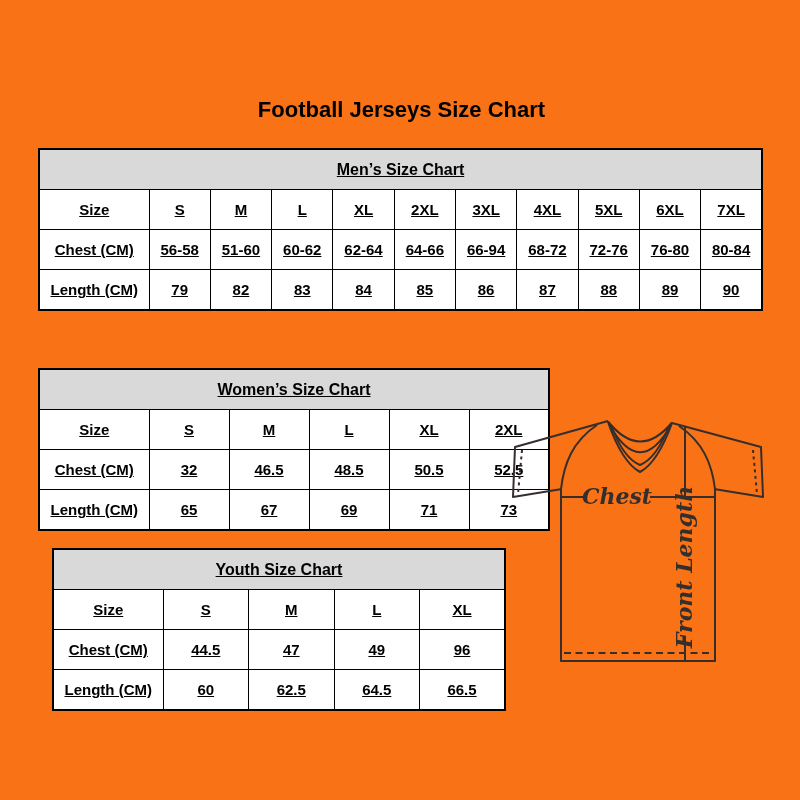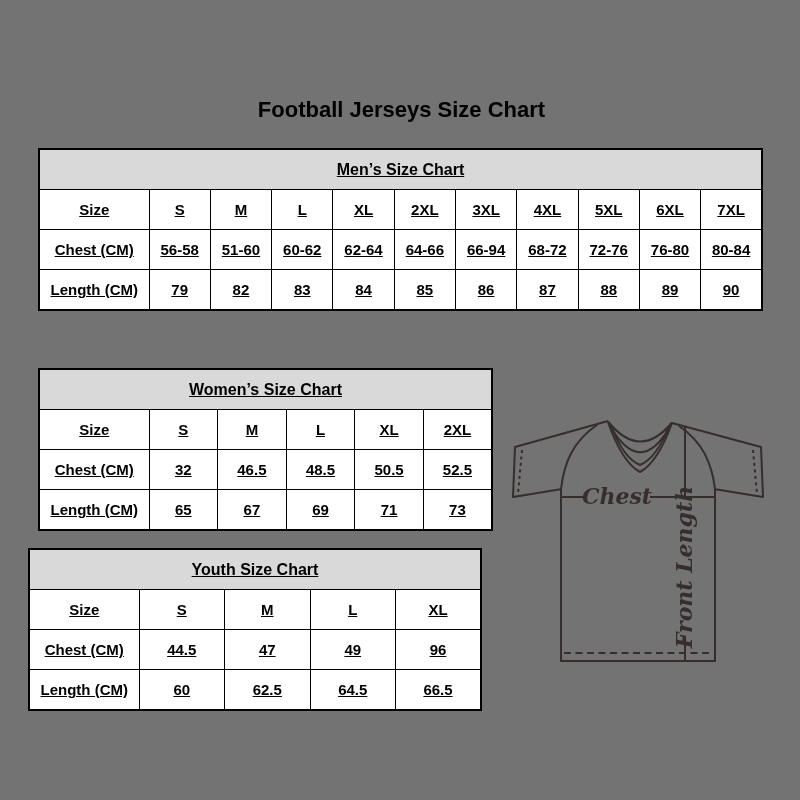--- a/index.html
+++ b/index.html
@@ -1,20 +1,20 @@
 <!DOCTYPE html>
 <html><head>
 <meta charset="utf-8">
 <style>
   html, body { margin: 0; padding: 0; }
   #page {
     position: relative;
     width: 800px;
     height: 800px;
-    background: #737373;
+    background: #f97316;
     font-family: "Liberation Sans", sans-serif;
     overflow: hidden;
   }
   #title {
     position: absolute;
     left: 0;
     top: 97px;
     width: 803px;
     margin: 0;
     text-align: center;
@@ -41,22 +41,22 @@
     color: #000000;
     background: #ffffff;
     overflow: hidden;
     white-space: nowrap;
   }
   table.size-table td.thead {
     background: #d9d9d9;
     font-size: 16px;
   }
   #mens-table   { left: 38px; top: 148px; width: 725px; }
-  #womens-table { left: 38px; top: 368px; width: 455px; }
-  #youth-table  { left: 28px; top: 548px; width: 454px; padding-left: 8px; }
+  #womens-table { left: 38px; top: 368px; width: 512px; }
+  #youth-table  { left: 52px; top: 548px; width: 454px; padding-left: 8px; }
   #jersey-diagram {
     position: absolute;
     left: 505px;
     top: 408px;
     width: 265px;
     height: 265px;
   }
   #jersey-diagram path, #jersey-diagram line {
     fill: none;
     stroke: #352e2c;

